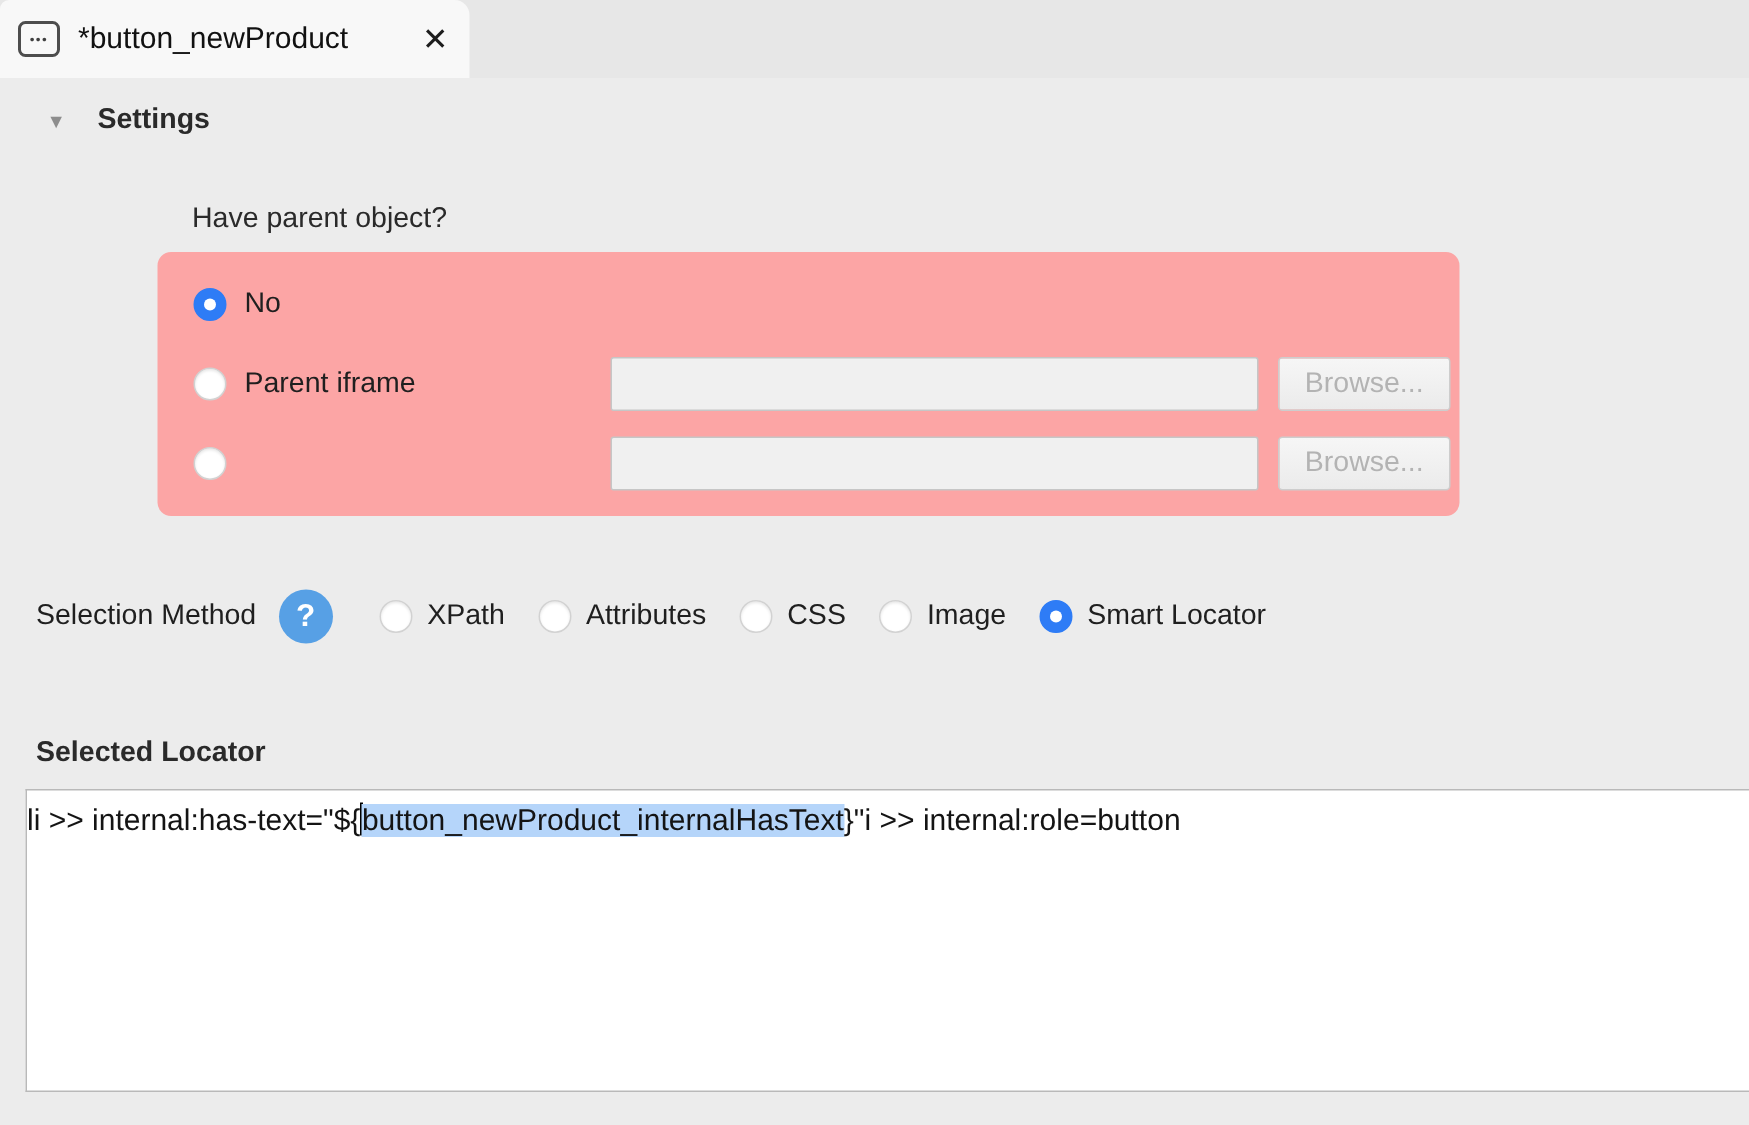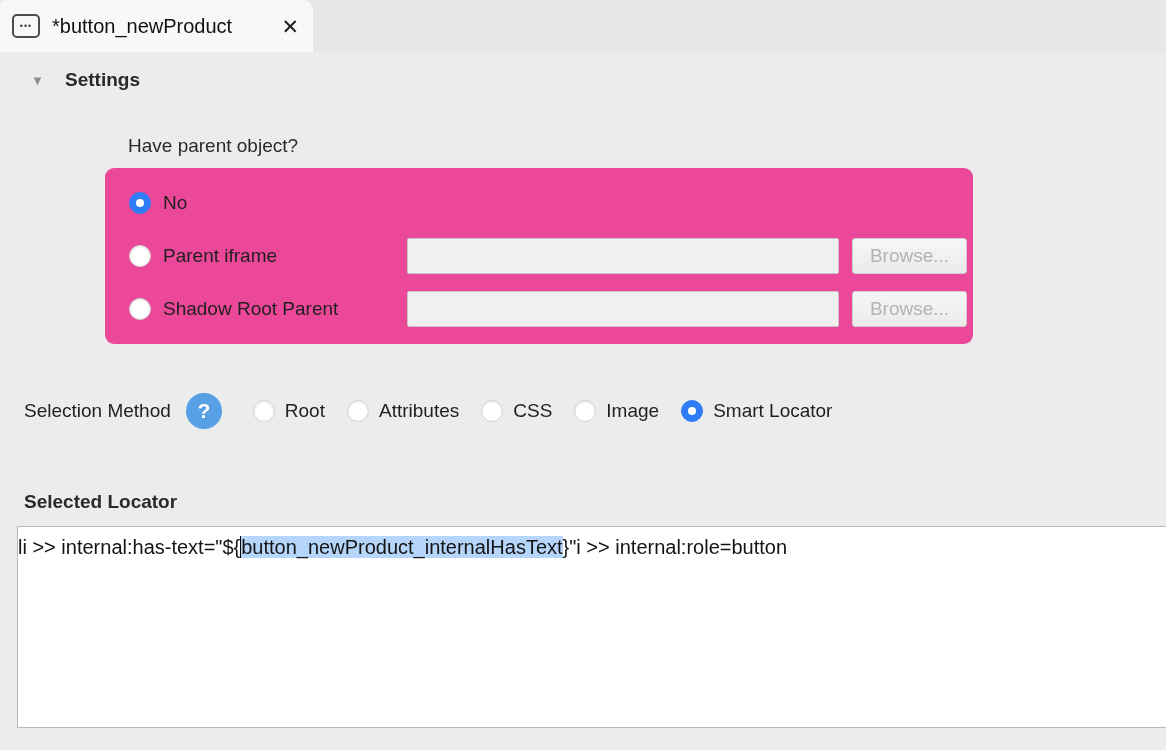--- a/index.html
+++ b/index.html
@@ -71,21 +71,21 @@
   .parent-question {
     margin: 44px 0 0 128px;
     font-size: 19px;
     color: #2a2a2a;
   }
 
   
   .parent-panel {
     margin: 11px 0 0 105px;
     width: 868px;
-    background: #ec4899;
+    background: #fca5a5;
     border-radius: 9px;
     padding: 17px 0;
     display: flex;
     flex-direction: column;
     gap: 17px;
   }
   .prow {
     display: grid;
     grid-template-columns: 265px 432px 115px;
     column-gap: 13px;
@@ -240,35 +240,34 @@
       <span class="radio"></span>
       <span>Parent iframe</span>
     </div>
     <input class="pinput" type="text" value="" style="">
     <button class="browse-btn" disabled="">Browse...</button>
   </div>
 
   <div class="prow">
     <div class="radio-wrap">
       <span class="radio"></span>
-      <span>Shadow Root Parent</span>
     </div>
     <input class="pinput" type="text" value="" style="">
     <button class="browse-btn" disabled="">Browse...</button>
   </div>
 
 </div>
 
 <div class="selmethod">
   <span class="selmethod-label">Selection Method</span>
   <span class="help-icon">?</span>
   <div class="method-options">
     <span class="method-option">
       <span class="radio"></span>
-      <span>Root</span>
+      <span>XPath</span>
     </span>
     <span class="method-option">
       <span class="radio"></span>
       <span>Attributes</span>
     </span>
     <span class="method-option">
       <span class="radio"></span>
       <span>CSS</span>
     </span>
     <span class="method-option">

